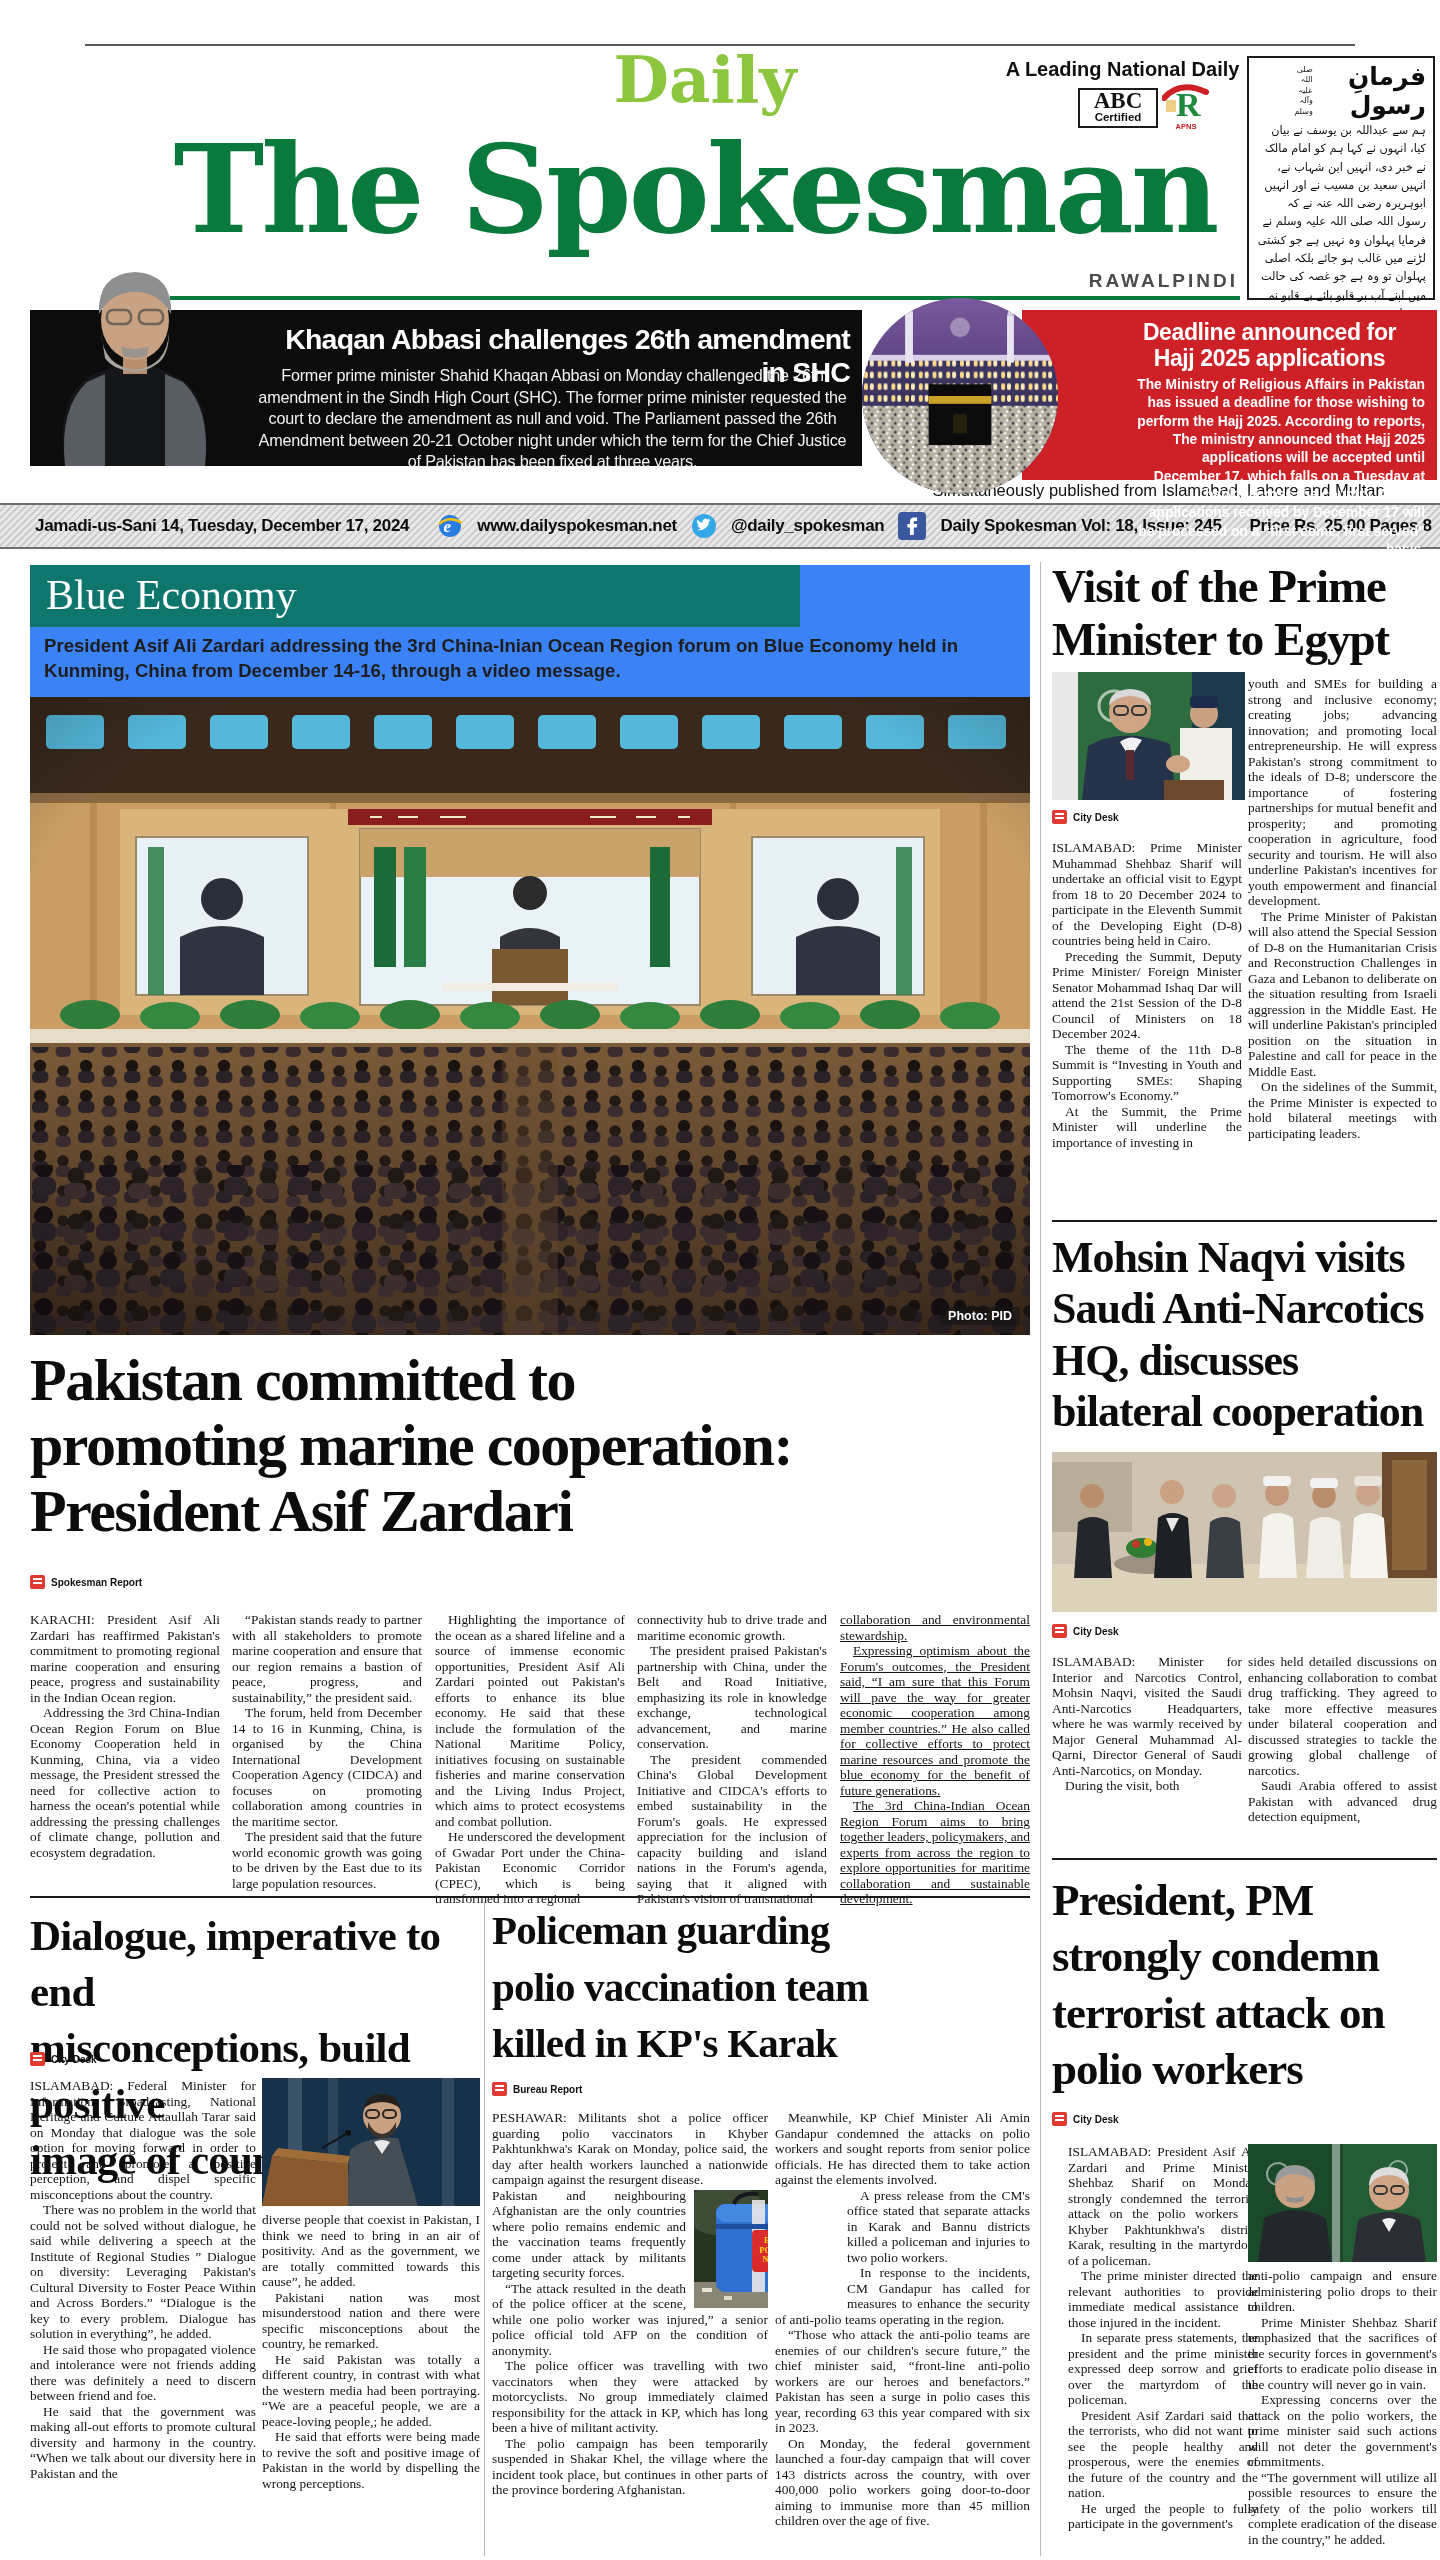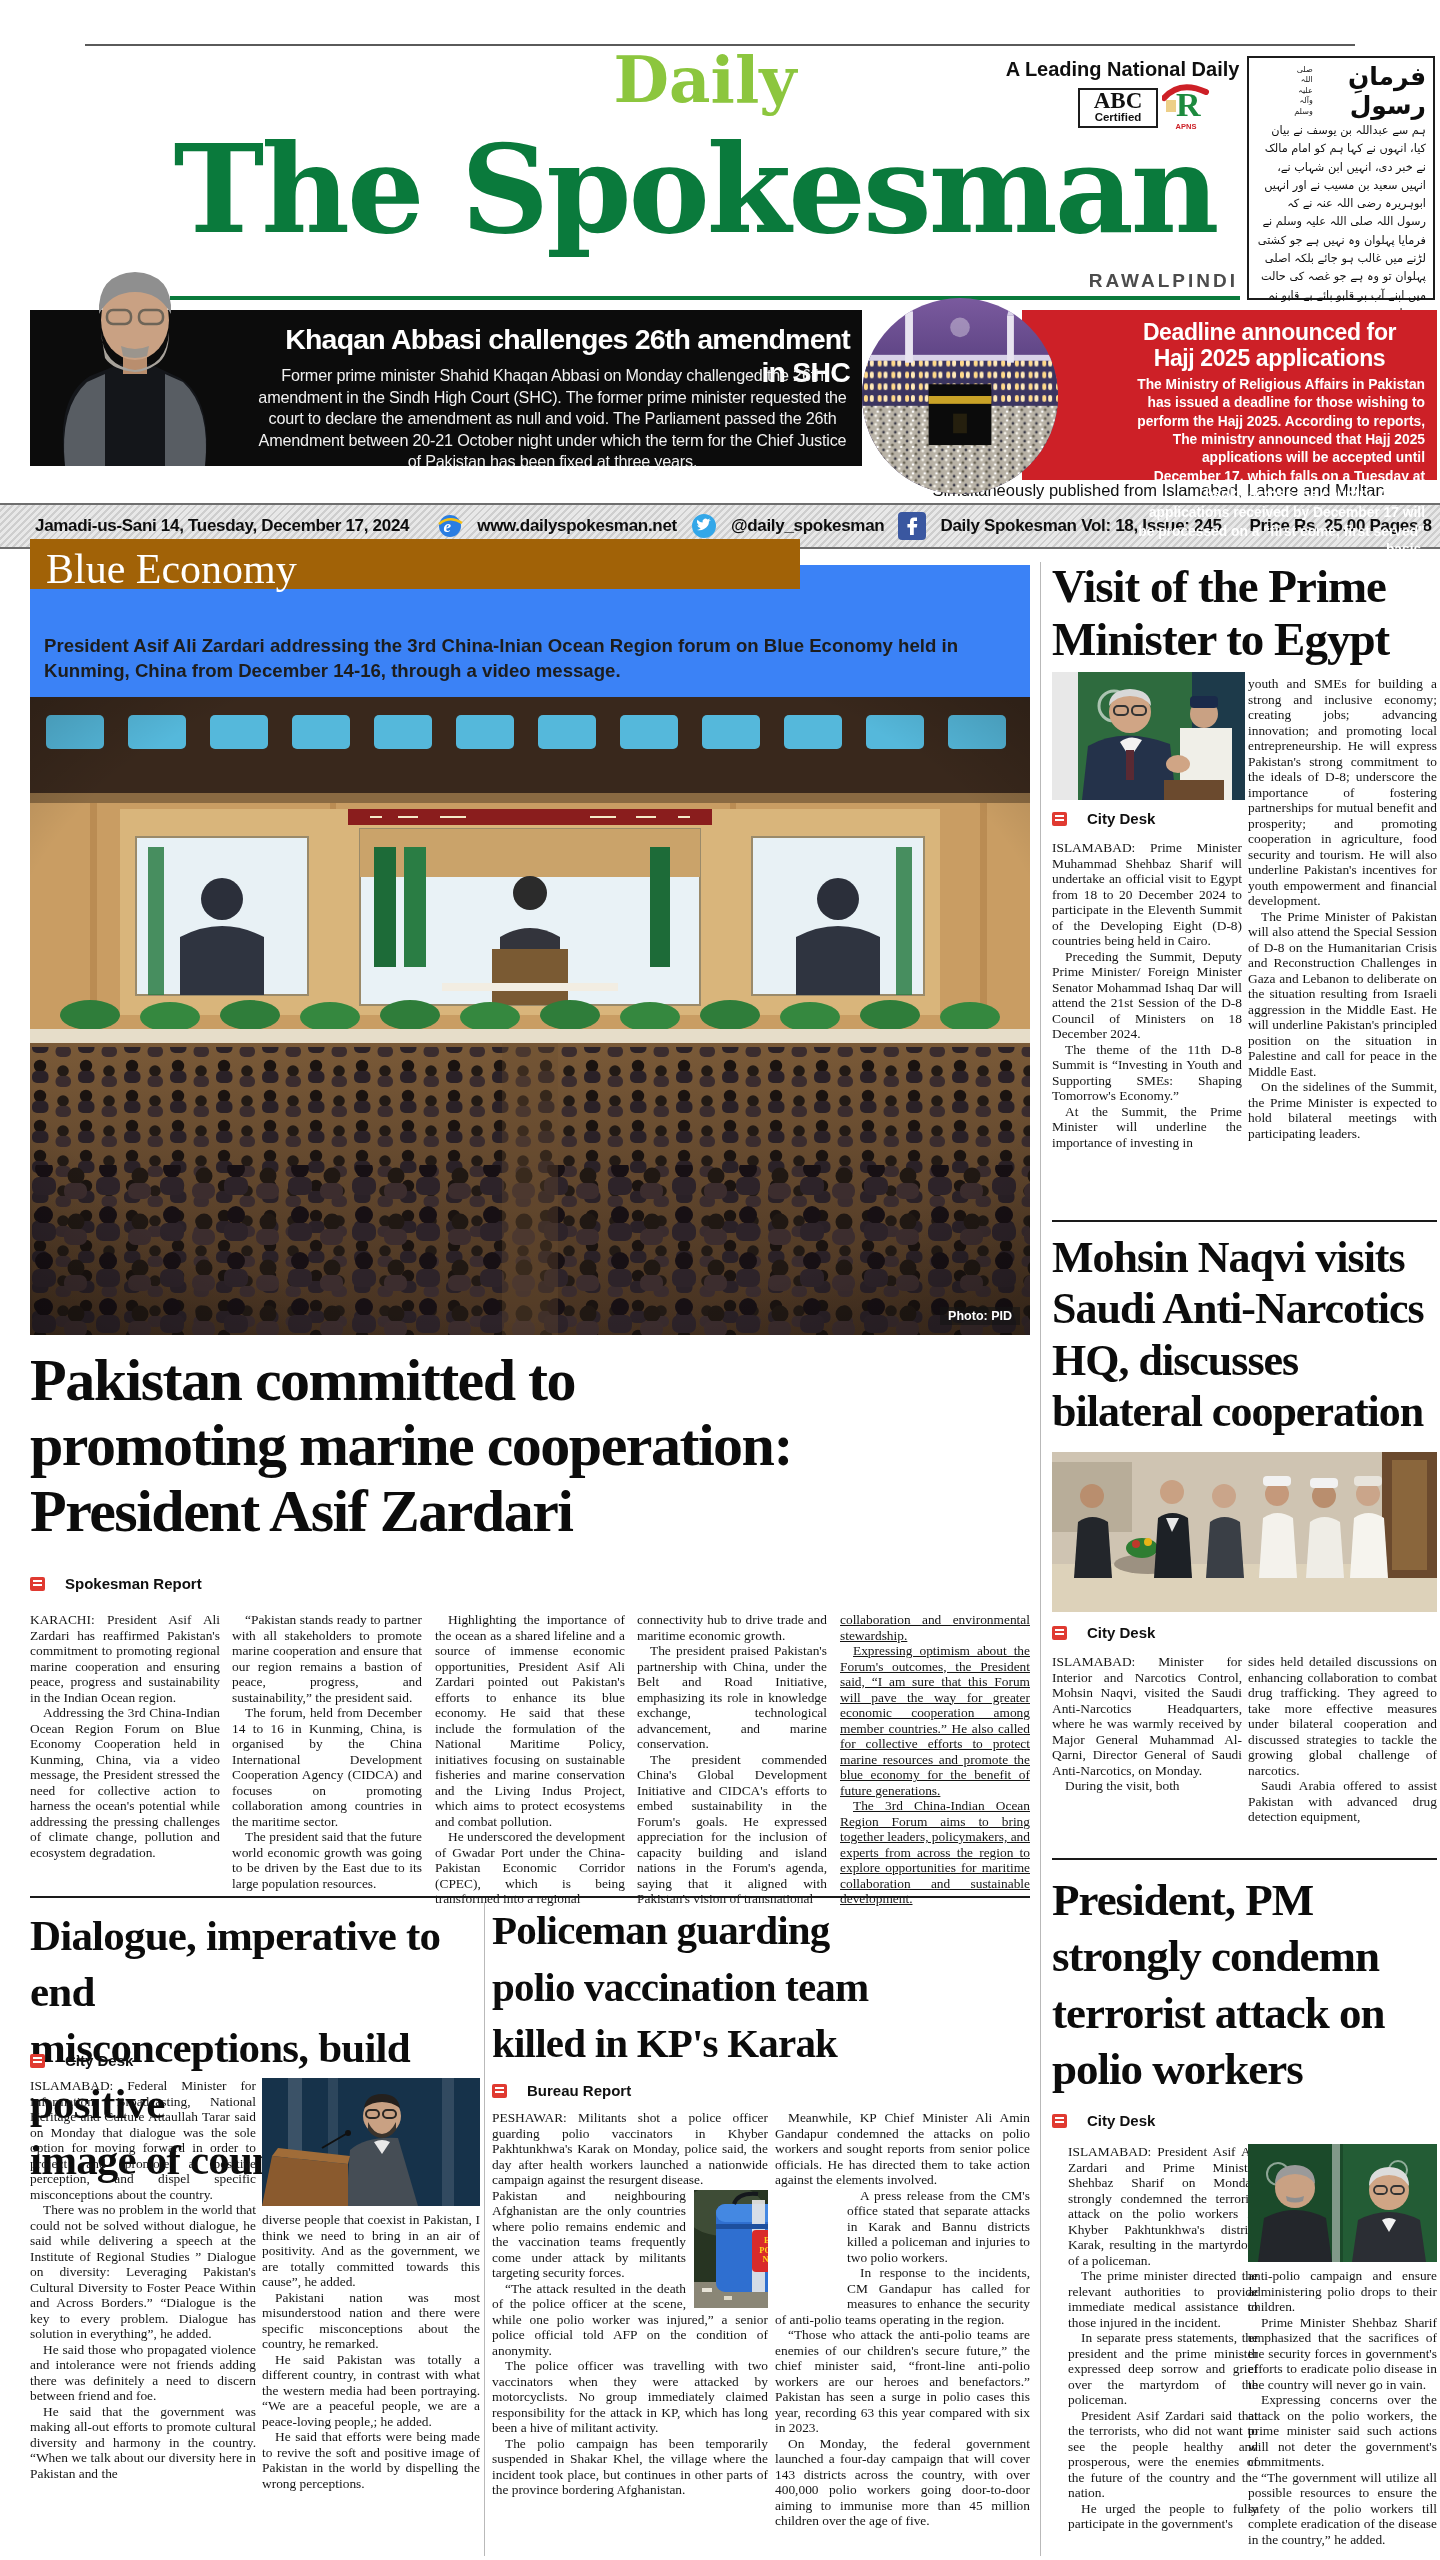--- a/index.html
+++ b/index.html
@@ -9,21 +9,21 @@
   .serif{font-family:"Liberation Serif",serif;}
   
   .hl{font-family:"Liberation Serif",serif;font-weight:bold;color:#0c0c0c;letter-spacing:-0.6px;}
   .hl p{margin:0;}
   
   .bodytext{font-family:"Liberation Serif",serif;font-size:13.4px;line-height:15.5px;
             text-align:justify;color:#141414;}
   .bodytext p{margin:0;text-indent:13px;}
   .bodytext.flush p:first-child{text-indent:0;}
   
-  .byline{display:flex;align-items:center;gap:20px;font-weight:bold;font-size:15px;color:#101010;}
+  .byline{display:flex;align-items:center;gap:6px;font-weight:bold;font-size:10px;color:#101010;}
   .bicon{width:15px;height:14px;background:#e03a31;border-radius:2px;position:relative;flex:0 0 auto;}
   .bicon:before{content:"";position:absolute;left:3px;right:3px;top:3px;height:2px;background:#fff;box-shadow:0 4px 0 #fff;}
   .colrule{background:#b9b9b9;width:1px;}
   .hdiv{background:#1a1a1a;height:2px;}
   .masthead-daily{font-family:"DejaVu Serif",serif;font-weight:bold;color:#8cc63e;}
   .masthead-title{font-family:"DejaVu Serif",serif;font-weight:bold;color:#0a7a3c;letter-spacing:-3px;}
   .datebar{background:repeating-linear-gradient(135deg,#e8e8e8 0 3px,#cecece 3px 5px);
            border-top:2px solid #6e6e6e;border-bottom:2px solid #6e6e6e;display:flex;align-items:center;}
   .datebar .item{font-weight:bold;font-size:17px;color:#0d0d0d;letter-spacing:-0.3px;white-space:nowrap;}
   .kicker{font-family:"Liberation Serif",serif;color:#fff;}
@@ -161,21 +161,21 @@
           <rect width="28" height="28" rx="4" fill="#3a57a0"></rect>
           <path d="M16 9 h3 V5.4 h-3 q-4 0-4 4.2 V12 h-2.6 v3.6 H12 V23 h3.8 v-7.4 h3 l0.5-3.6 h-3.5 v-2 q0-1 0.2-1 Z" fill="#fff"></path>
         </svg>
     </span>
     <span class="item">Daily Spokesman Vol: 18, Issue: 245</span>
     <span class="item" style="margin-left:14px;">Price Rs. 25.00 Pages 8</span>
   </div>
 
   <div class="abs colrule" style="left:1040px;top:562px;height:1994px;"></div>
 
-  <div class="abs" style="left:30px;top:539px;width:770px;height:50px;background:#a16207;z-index:2;">
+  <div class="abs" style="left:30px;top:565px;width:770px;height:62px;background:#0f766e;z-index:2;">
     <div class="kicker" style="font-size:42px;line-height:60px;padding-left:16px;">Blue Economy</div>
   </div>
   <div class="abs" style="left:30px;top:565px;width:1000px;height:132px;background:#3b82f6;">
     <div class="caption" style="position:absolute;left:14px;right:16px;top:68px;font-size:18.6px;line-height:1.35;">President Asif Ali Zardari addressing the 3rd China-Inian Ocean Region forum on Blue Economy held in Kunming, China from December 14-16, through a video message.</div>
   </div>
 
   <div class="abs" style="left:30px;top:697px;width:1000px;height:638px;">
     <svg width="1000" height="638" viewBox="0 0 1000 638">
       <defs>
         <linearGradient id="bgG" x1="0" y1="0" x2="0" y2="1">

